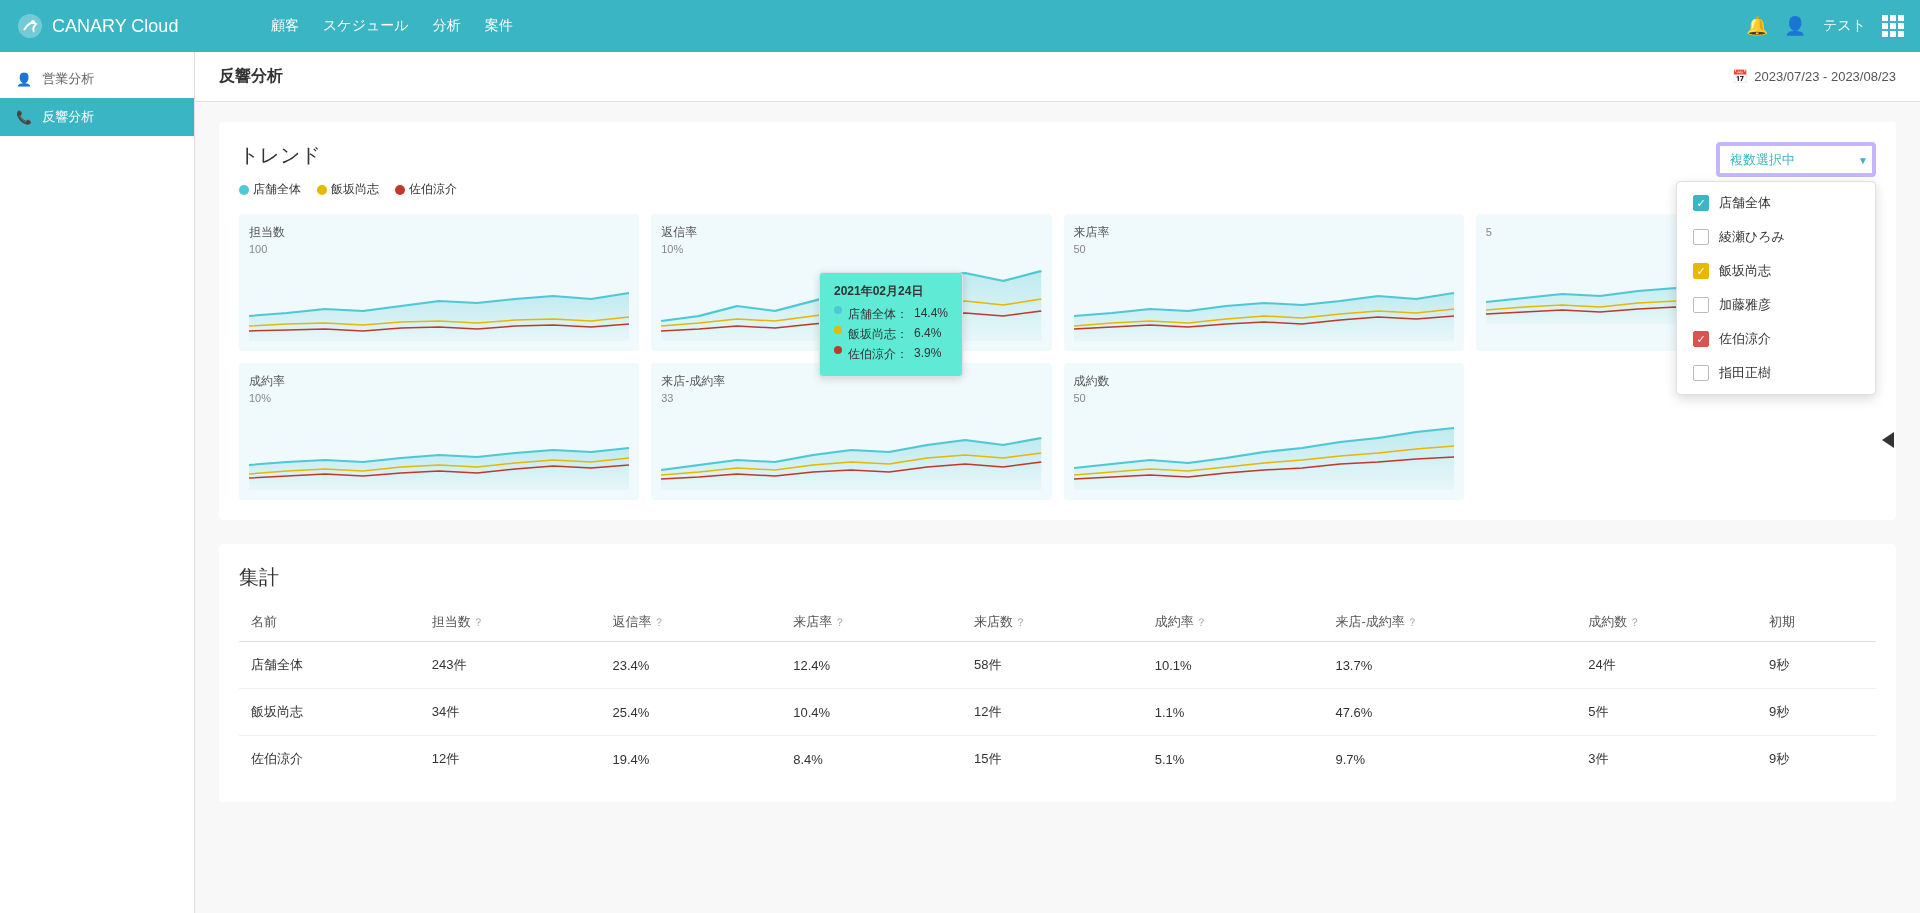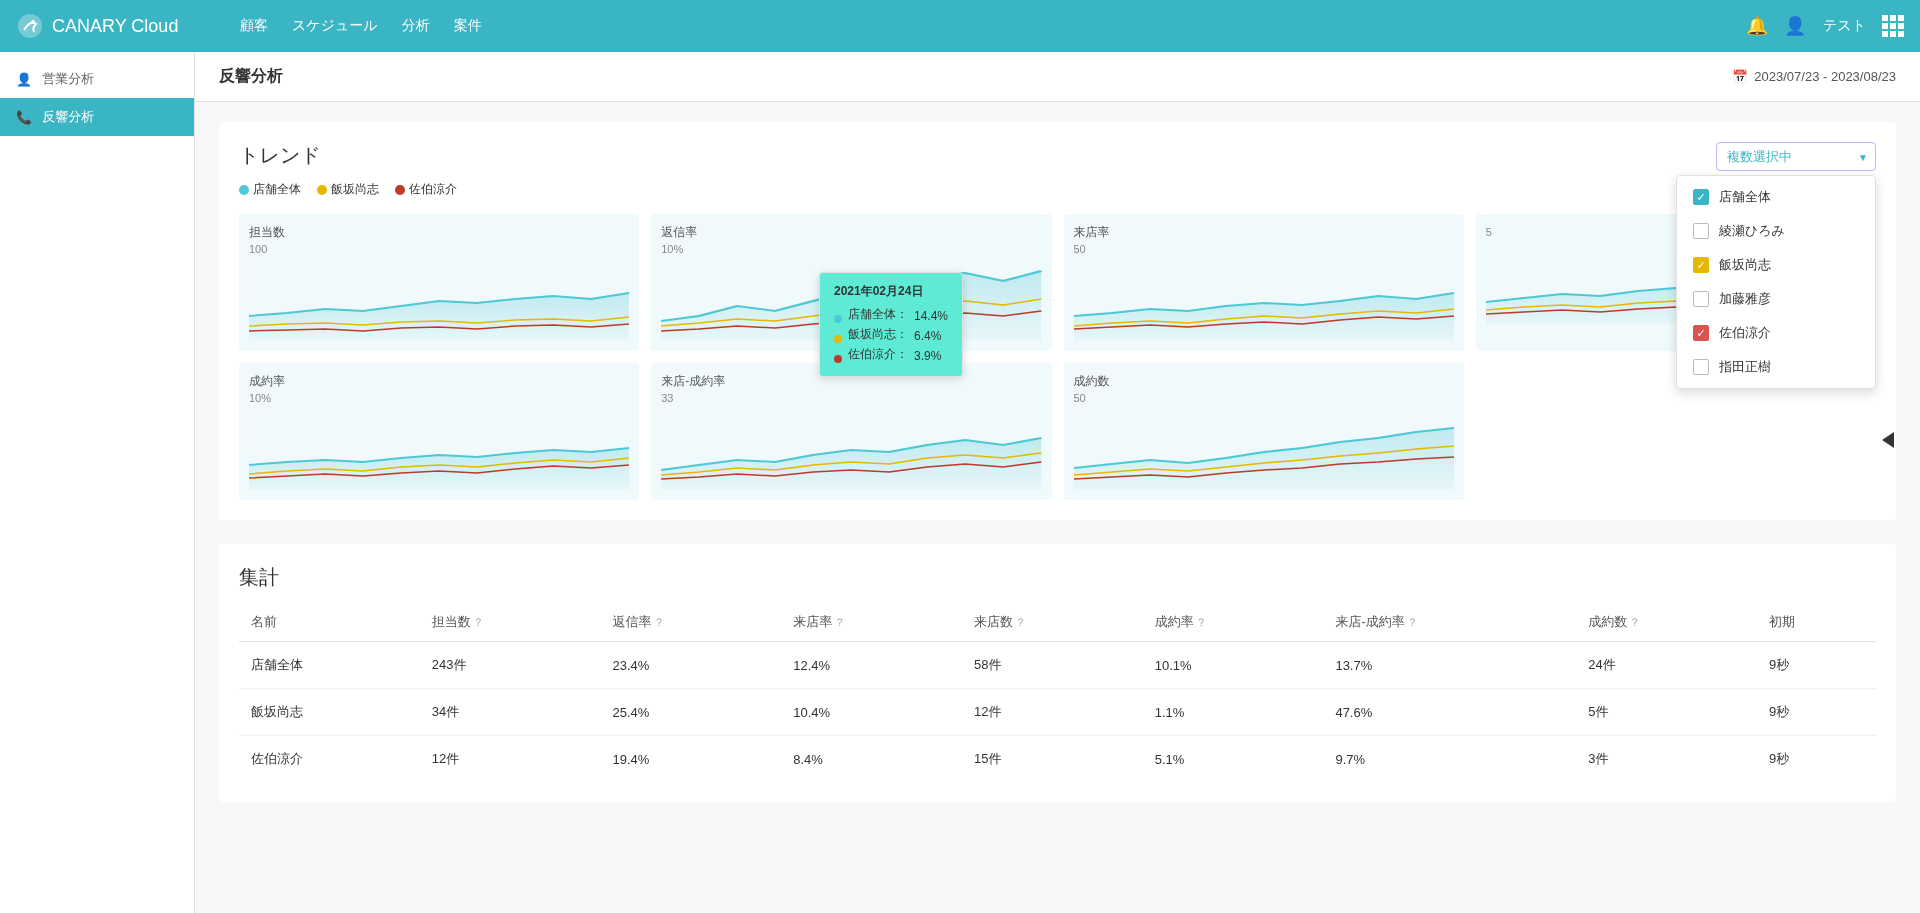--- a/index.html
+++ b/index.html
@@ -25,20 +25,21 @@
       min-width: 200px;
     }
     .topnav-brand .logo-icon {
       width: 28px;
       height: 28px;
     }
     .topnav-nav {
       display: flex;
       gap: 24px;
       flex: 1;
+      margin-left: 31px;
     }
     .topnav-nav a {
       color: white;
       text-decoration: none;
       font-size: 14px;
     }
     .topnav-right {
       display: flex;
       align-items: center;
       gap: 16px;
@@ -162,21 +163,21 @@
       border-radius: 50%;
     }
 
     
     .filter-area {
       position: absolute;
       top: 20px;
       right: 20px;
     }
     .filter-select {
-      border: 1px solid #c4b5fd;
+      border: 4px solid #c4b5fd;
       border-radius: 4px;
       padding: 6px 28px 6px 10px;
       font-size: 13px;
       color: #3ab5c3;
       background: white;
       cursor: pointer;
       appearance: none;
       min-width: 160px;
       position: relative;
     }
@@ -290,21 +291,21 @@
       left: 600px;
       pointer-events: none;
     }
     .tooltip-date {
       font-weight: bold;
       margin-bottom: 6px;
       font-size: 12px;
     }
     .tooltip-row {
       display: flex;
-      align-items: flex-end;
+      align-items: flex-start;
       gap: 6px;
       margin-bottom: 3px;
     }
     .tooltip-dot {
       width: 8px;
       height: 8px;
       border-radius: 50%;
     }
 
     

